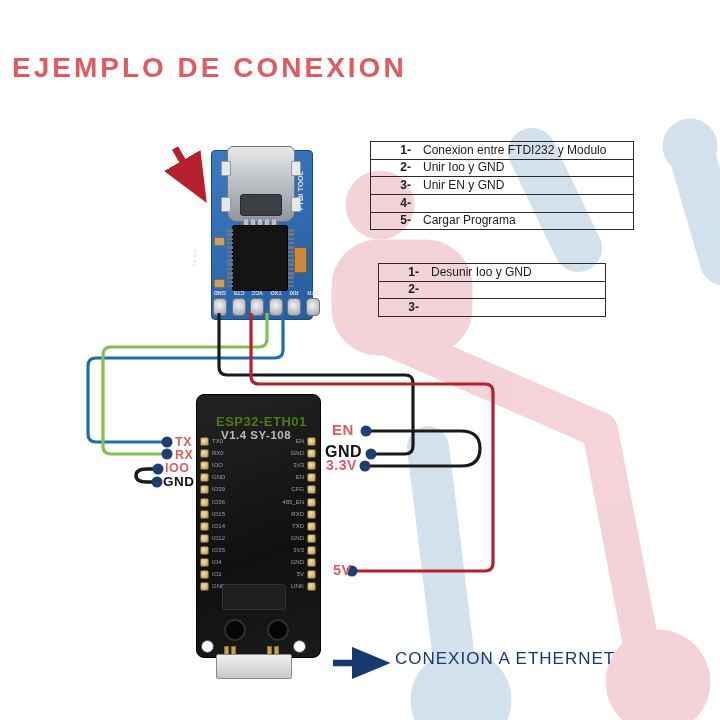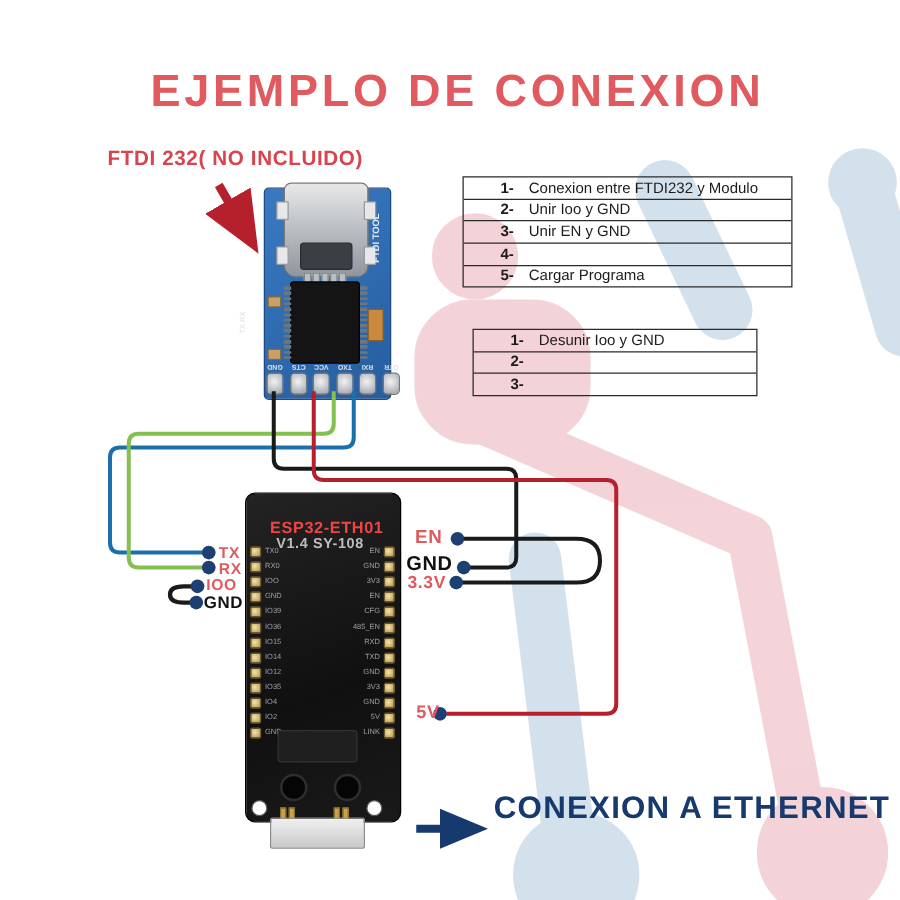--- a/index.html
+++ b/index.html
@@ -7,25 +7,25 @@
     --wire-red:#b5202c; --wire-green:#84bf50; --wire-blue:#1c6fad; --wire-black:#1a1a1a;
     --dot:#1e3f72; --pcb-blue:#2f6db8; --decor-pink:#f2ccd2; --decor-blue:#cfdeeb;
   }
   html,body{margin:0;padding:0;background:#fff;}
   .canvas{position:relative;width:720px;height:720px;overflow:hidden;background:#fff;
           font-family:"Liberation Sans",sans-serif;}
   .layer{position:absolute;inset:0;width:720px;height:720px;}
   .abs{position:absolute;}
 
   
-  .title{left:12px;right:0;top:52px;text-align:center;font-size:36px;font-weight:700;
+  .title{left:12px;right:0;top:52px;font-size:28px;font-weight:700;
          letter-spacing:3px;color:var(--accent);}
   .red-heading{color:var(--accent);font-weight:700;letter-spacing:.8px;font-size:16px;white-space:nowrap;}
   .ftdi-label{left:86px;top:118px;font-size:16.5px;font-weight:700;letter-spacing:.5px;color:#d8444d;white-space:nowrap;}
-  .eth-label{left:395px;top:632px;font-size:25px;font-weight:700;letter-spacing:1px;color:var(--navy);white-space:nowrap;}
+  .eth-label{left:395px;top:649px;font-size:17px;font-weight:400;letter-spacing:1px;color:var(--navy);white-space:nowrap;}
 
   
   .t{border:1.6px solid #2a2a2a;background:transparent;}
   .t-row{display:flex;align-items:flex-start;border-bottom:1.6px solid #2a2a2a;
          font-size:12px;color:#1c1c1c;line-height:13.5px;padding:1.5px 0 1.5px 0;}
   .t-row:last-child{border-bottom:none;}
   .t-row .num{width:40px;text-align:right;flex:0 0 40px;font-weight:600;}
   .t-row .txt{padding-left:12px;padding-right:4px;}
   #program-table{left:370px;top:141px;width:262px;}
   #program-table .t-row{height:13.7px;}
@@ -57,21 +57,21 @@
   .vtxt{position:absolute;color:#e3e9f0;font-weight:700;transform:rotate(-90deg);transform-origin:center;white-space:nowrap;}
   .ftdi-padrow{position:absolute;left:213px;top:298px;display:flex;gap:4.6px;}
   .ftdi-pad{width:12px;height:16px;border-radius:4px;
             background:radial-gradient(circle at 45% 40%,#f2f2f2,#9aa0a6);border:1px solid #70767c;position:relative;}
   .ftdi-pinlabel{position:absolute;top:-9px;left:50%;transform:translateX(-50%) rotate(180deg);
                  font-size:5.5px;color:#dde3ea;font-weight:700;letter-spacing:0;}
 
   
   .esp-board{left:196px;top:394px;width:123px;height:262px;background:
       linear-gradient(160deg,#232323,#101010 60%,#1a1a1a);border-radius:8px;border:1px solid #000;}
-  .esp-name{left:216px;top:414px;font-size:13px;font-weight:700;letter-spacing:.5px;color:#ef4444;}
+  .esp-name{left:216px;top:414px;font-size:13px;font-weight:700;letter-spacing:.5px;color:#4d7c0f;}
   .esp-ver{left:221px;top:429px;font-size:11.5px;font-weight:700;letter-spacing:.5px;color:#bdbdbd;}
   .rivet{position:absolute;width:18px;height:18px;border-radius:50%;background:#050505;border:2px solid #2e2e2e;}
   .hole{position:absolute;width:11px;height:11px;border-radius:50%;background:#fff;border:1px solid #555;}
   .magnetics{left:222px;top:584px;width:62px;height:24px;background:#1f1f1f;border:1px solid #333;border-radius:3px;}
   .eth-conn{left:216px;top:654px;width:74px;height:23px;background:
       linear-gradient(180deg,#f0f0f0,#c9c9c9);border:1px solid #8a8a8a;border-radius:2px;}
   .eth-pin{position:absolute;width:3px;height:9px;background:#c8a24a;border:1px solid #8b6e2c;top:646px;}
 </style>
 </head>
 <body>
@@ -319,21 +319,20 @@
       <circle cx="365" cy="466" r="5.5"></circle>
       <circle cx="352" cy="571" r="5.5"></circle>
     </g>
 
     <line x1="175" y1="148" x2="197" y2="186" style="stroke:var(--wire-red)" stroke-width="7" marker-end="url(#arrow-red)"></line>
 
     <line x1="333" y1="663" x2="375" y2="663" style="stroke:var(--navy)" stroke-width="6.5" marker-end="url(#arrow-navy)"></line>
   </svg>
 
   <div class="abs title">EJEMPLO DE CONEXION</div>
-  <div class="abs ftdi-label">FTDI  232( NO INCLUIDO)</div>
   <div class="abs t" id="program-table">
       <div class="t-row">
         <span class="num">1-</span>
         <span class="txt">Conexion entre  FTDI232 y Modulo</span>
       </div>
       <div class="t-row">
         <span class="num">2-</span>
         <span class="txt">Unir Ioo y GND</span>
       </div>
       <div class="t-row">

